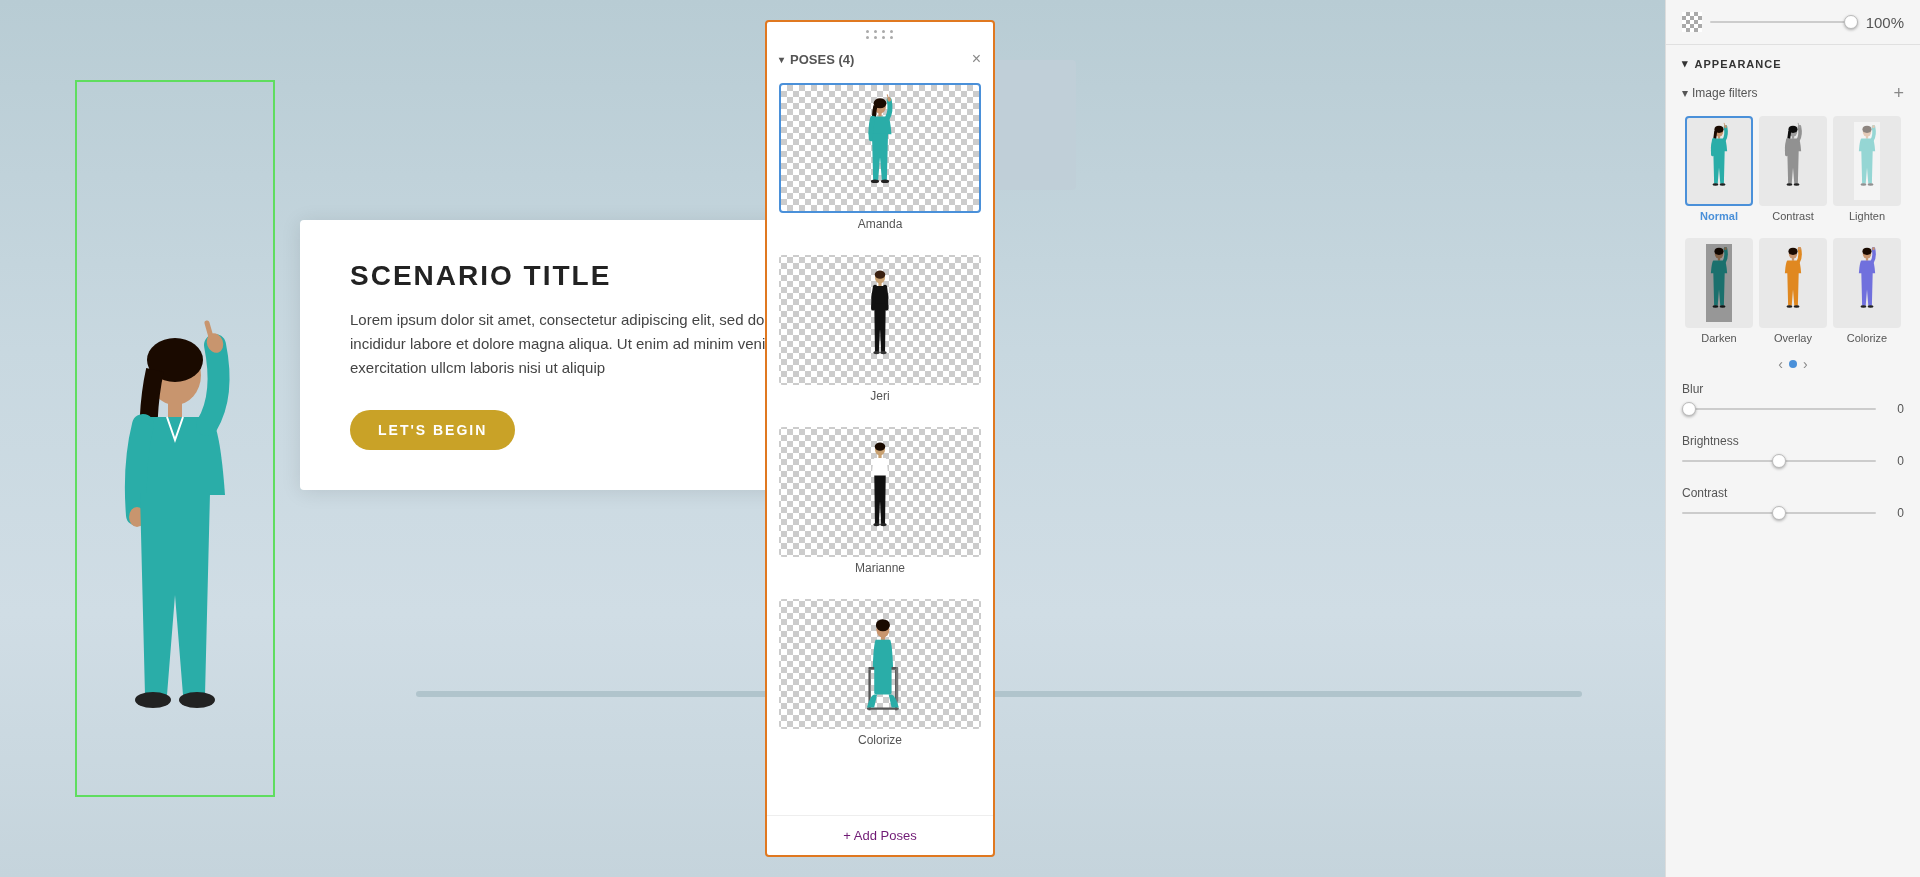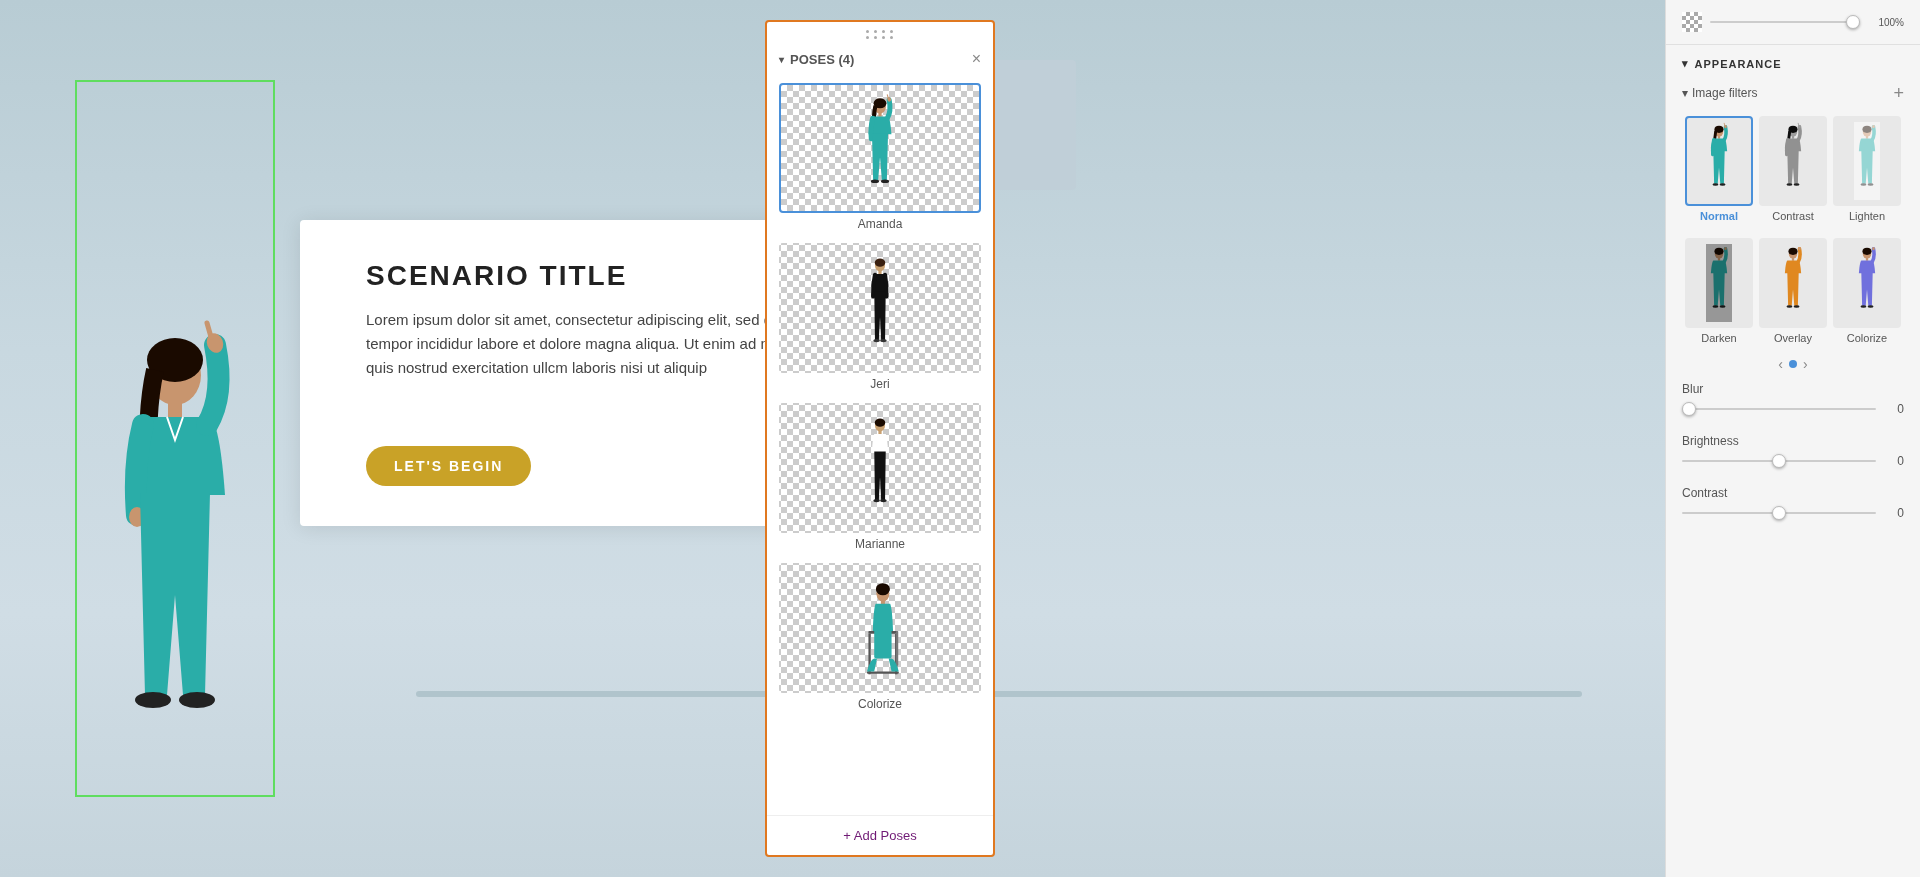--- a/index.html
+++ b/index.html
@@ -90,21 +90,21 @@
     }
 
     
     .scenario-card {
       position: absolute;
       left: 300px;
       top: 220px;
       width: 640px;
       background: white;
       border-radius: 4px;
-      padding: 40px 66px;
+      padding: 40px 50px;
       box-shadow: 0 2px 20px rgba(0,0,0,0.1);
     }
 
     .scenario-title {
       font-size: 28px;
       font-weight: 700;
       letter-spacing: 2px;
       margin-bottom: 16px;
       color: #222;
     }
@@ -119,21 +119,20 @@
     .begin-button {
       background: #c9a227;
       color: white;
       border: none;
       border-radius: 50px;
       padding: 12px 28px;
       font-size: 14px;
       font-weight: 700;
       letter-spacing: 2px;
       cursor: pointer;
-      margin-top: 36px;
     }
 
     
     .poses-panel {
       position: absolute;
       right: 670px;
       top: 20px;
       width: 230px;
       bottom: 20px;
       background: white;
@@ -189,21 +188,21 @@
       border: none;
       line-height: 1;
     }
 
     .poses-list {
       flex: 1;
       overflow-y: auto;
       padding: 8px 12px;
       display: flex;
       flex-direction: column;
-      gap: 12px;
+      gap: 24px;
     }
 
     .pose-item {
       display: flex;
       flex-direction: column;
       align-items: center;
       cursor: pointer;
     }
 
     .pose-thumbnail {
@@ -277,21 +276,21 @@
       border-radius: 50%;
       background: white;
       border: 1px solid #bbb;
       position: absolute;
       top: 50%;
       transform: translateY(-50%);
       box-shadow: 0 1px 3px rgba(0,0,0,0.3);
     }
 
     .opacity-value {
-      font-size: 10px;
+      font-size: 15px;
       color: #555;
       min-width: 36px;
       text-align: right;
     }
 
     .section-header {
       display: flex;
       align-items: center;
       gap: 6px;
       padding: 12px 16px 8px;

